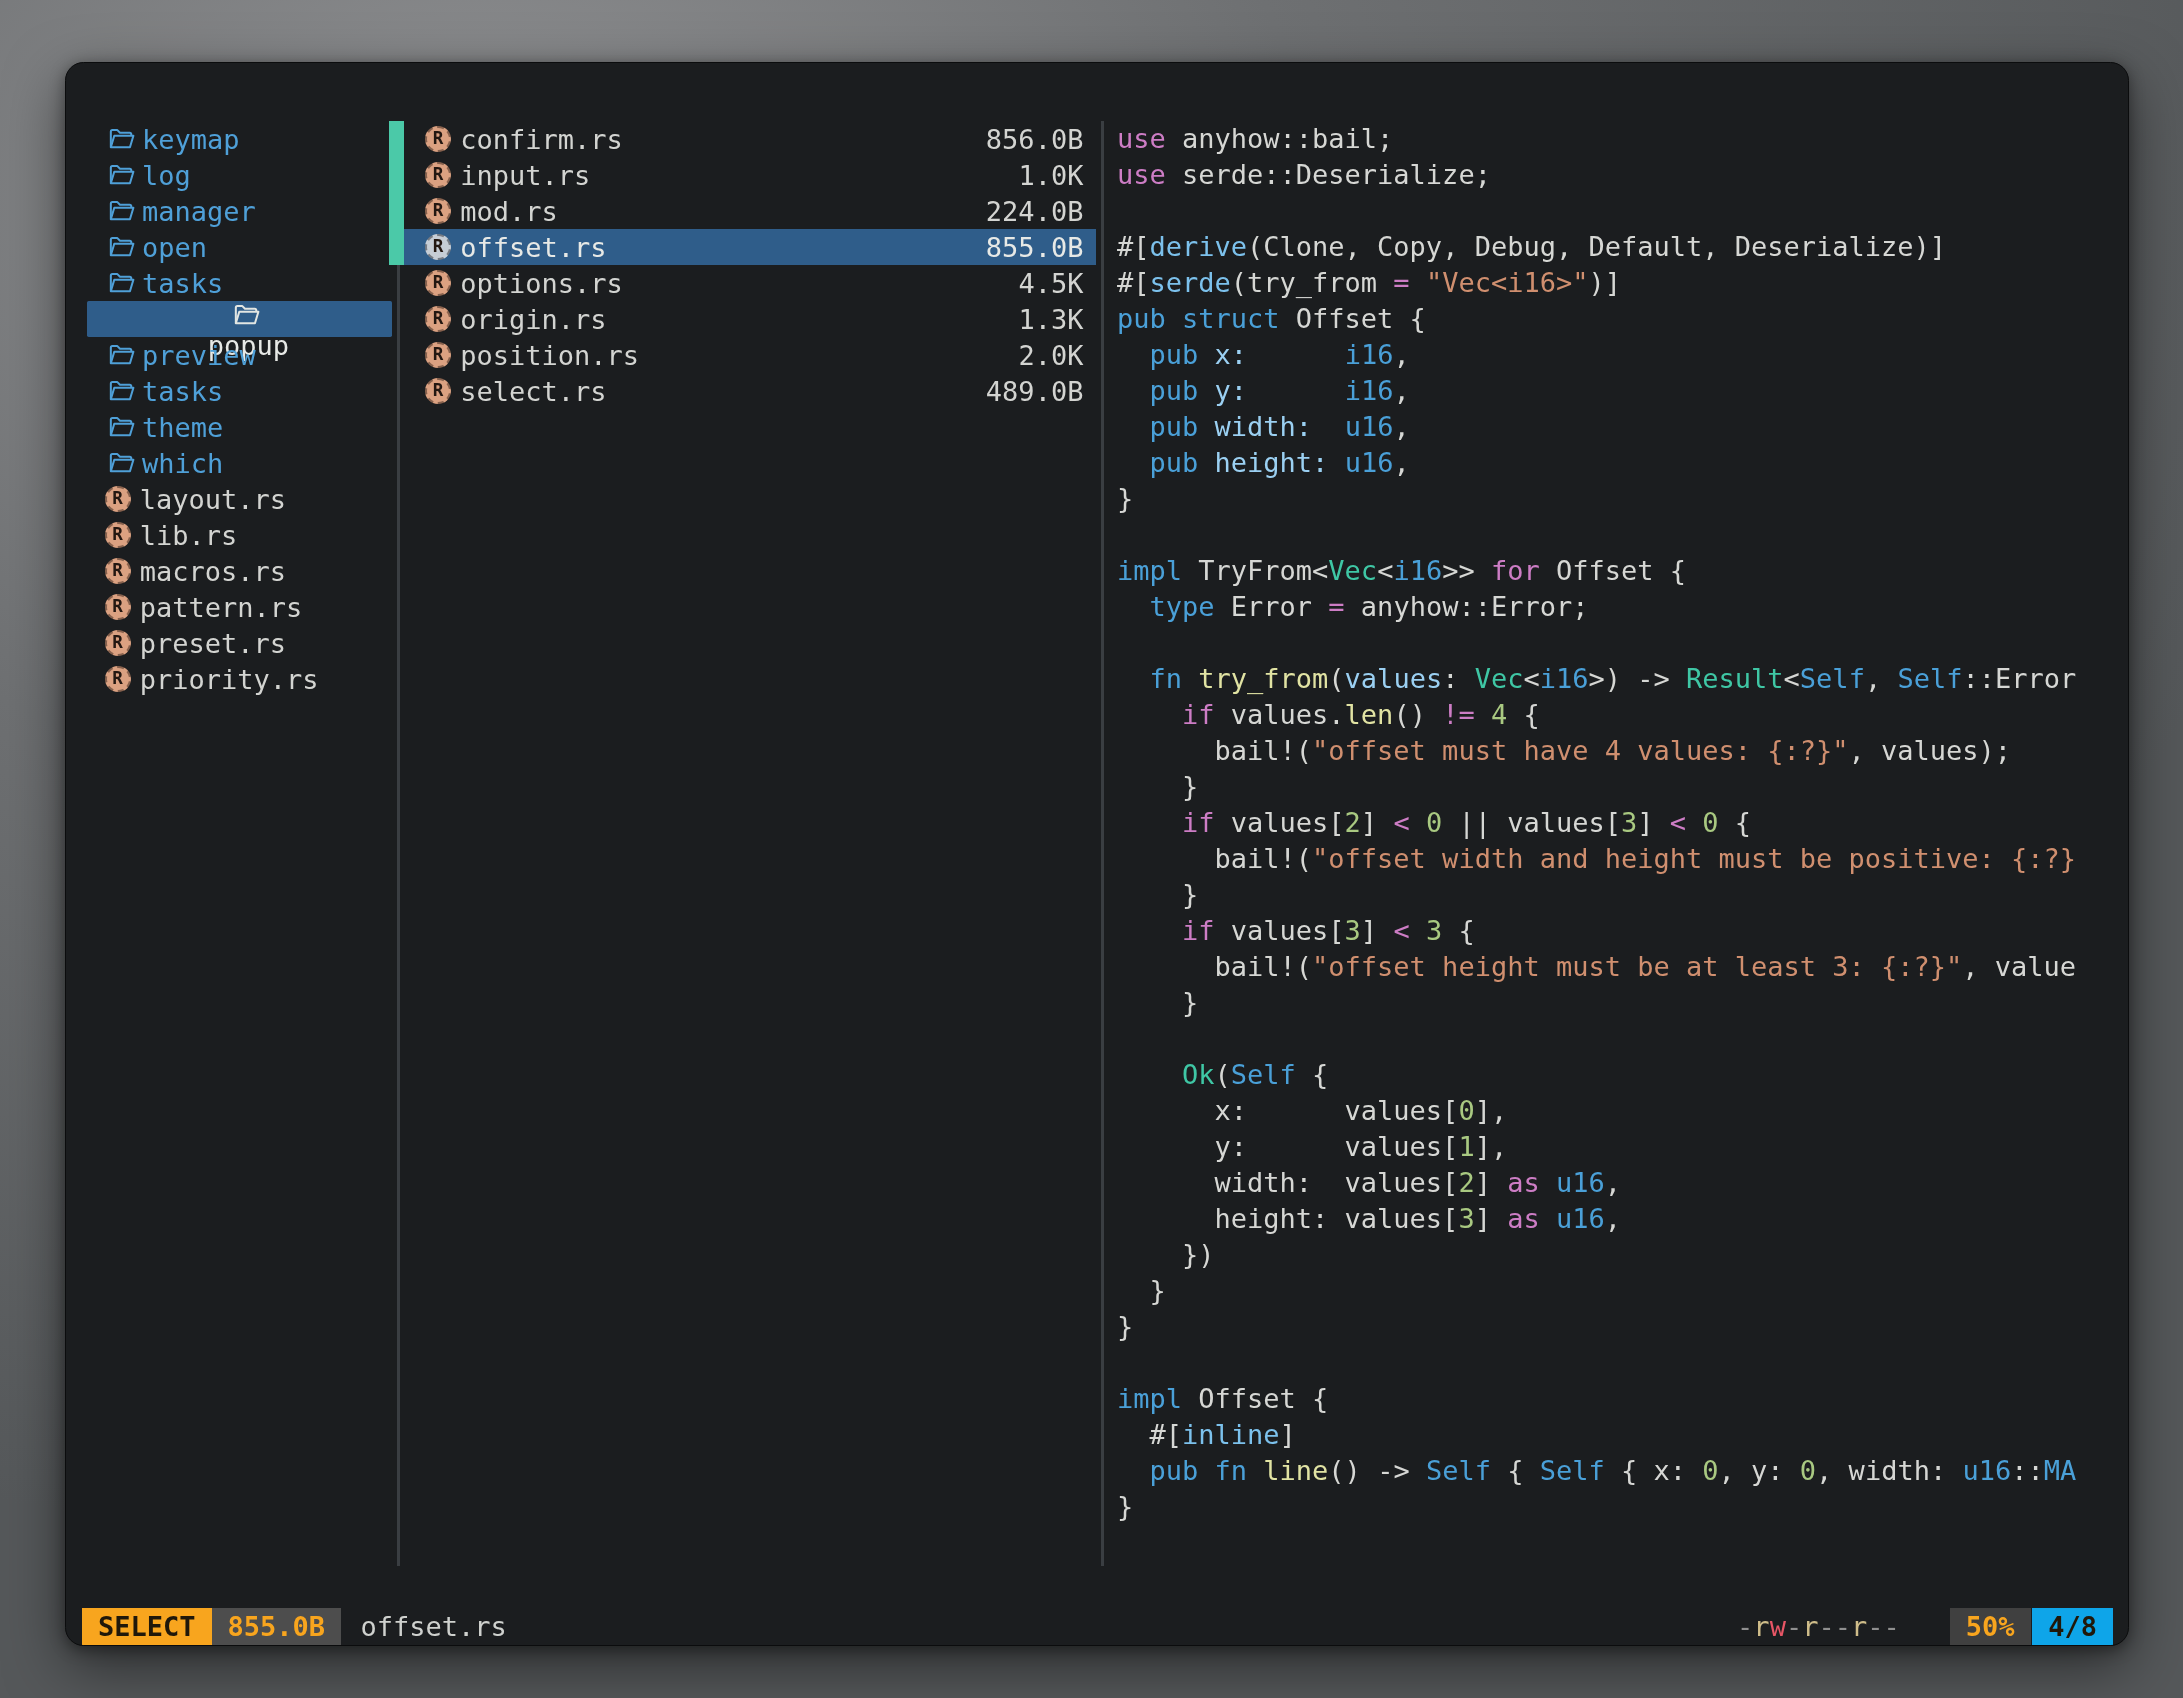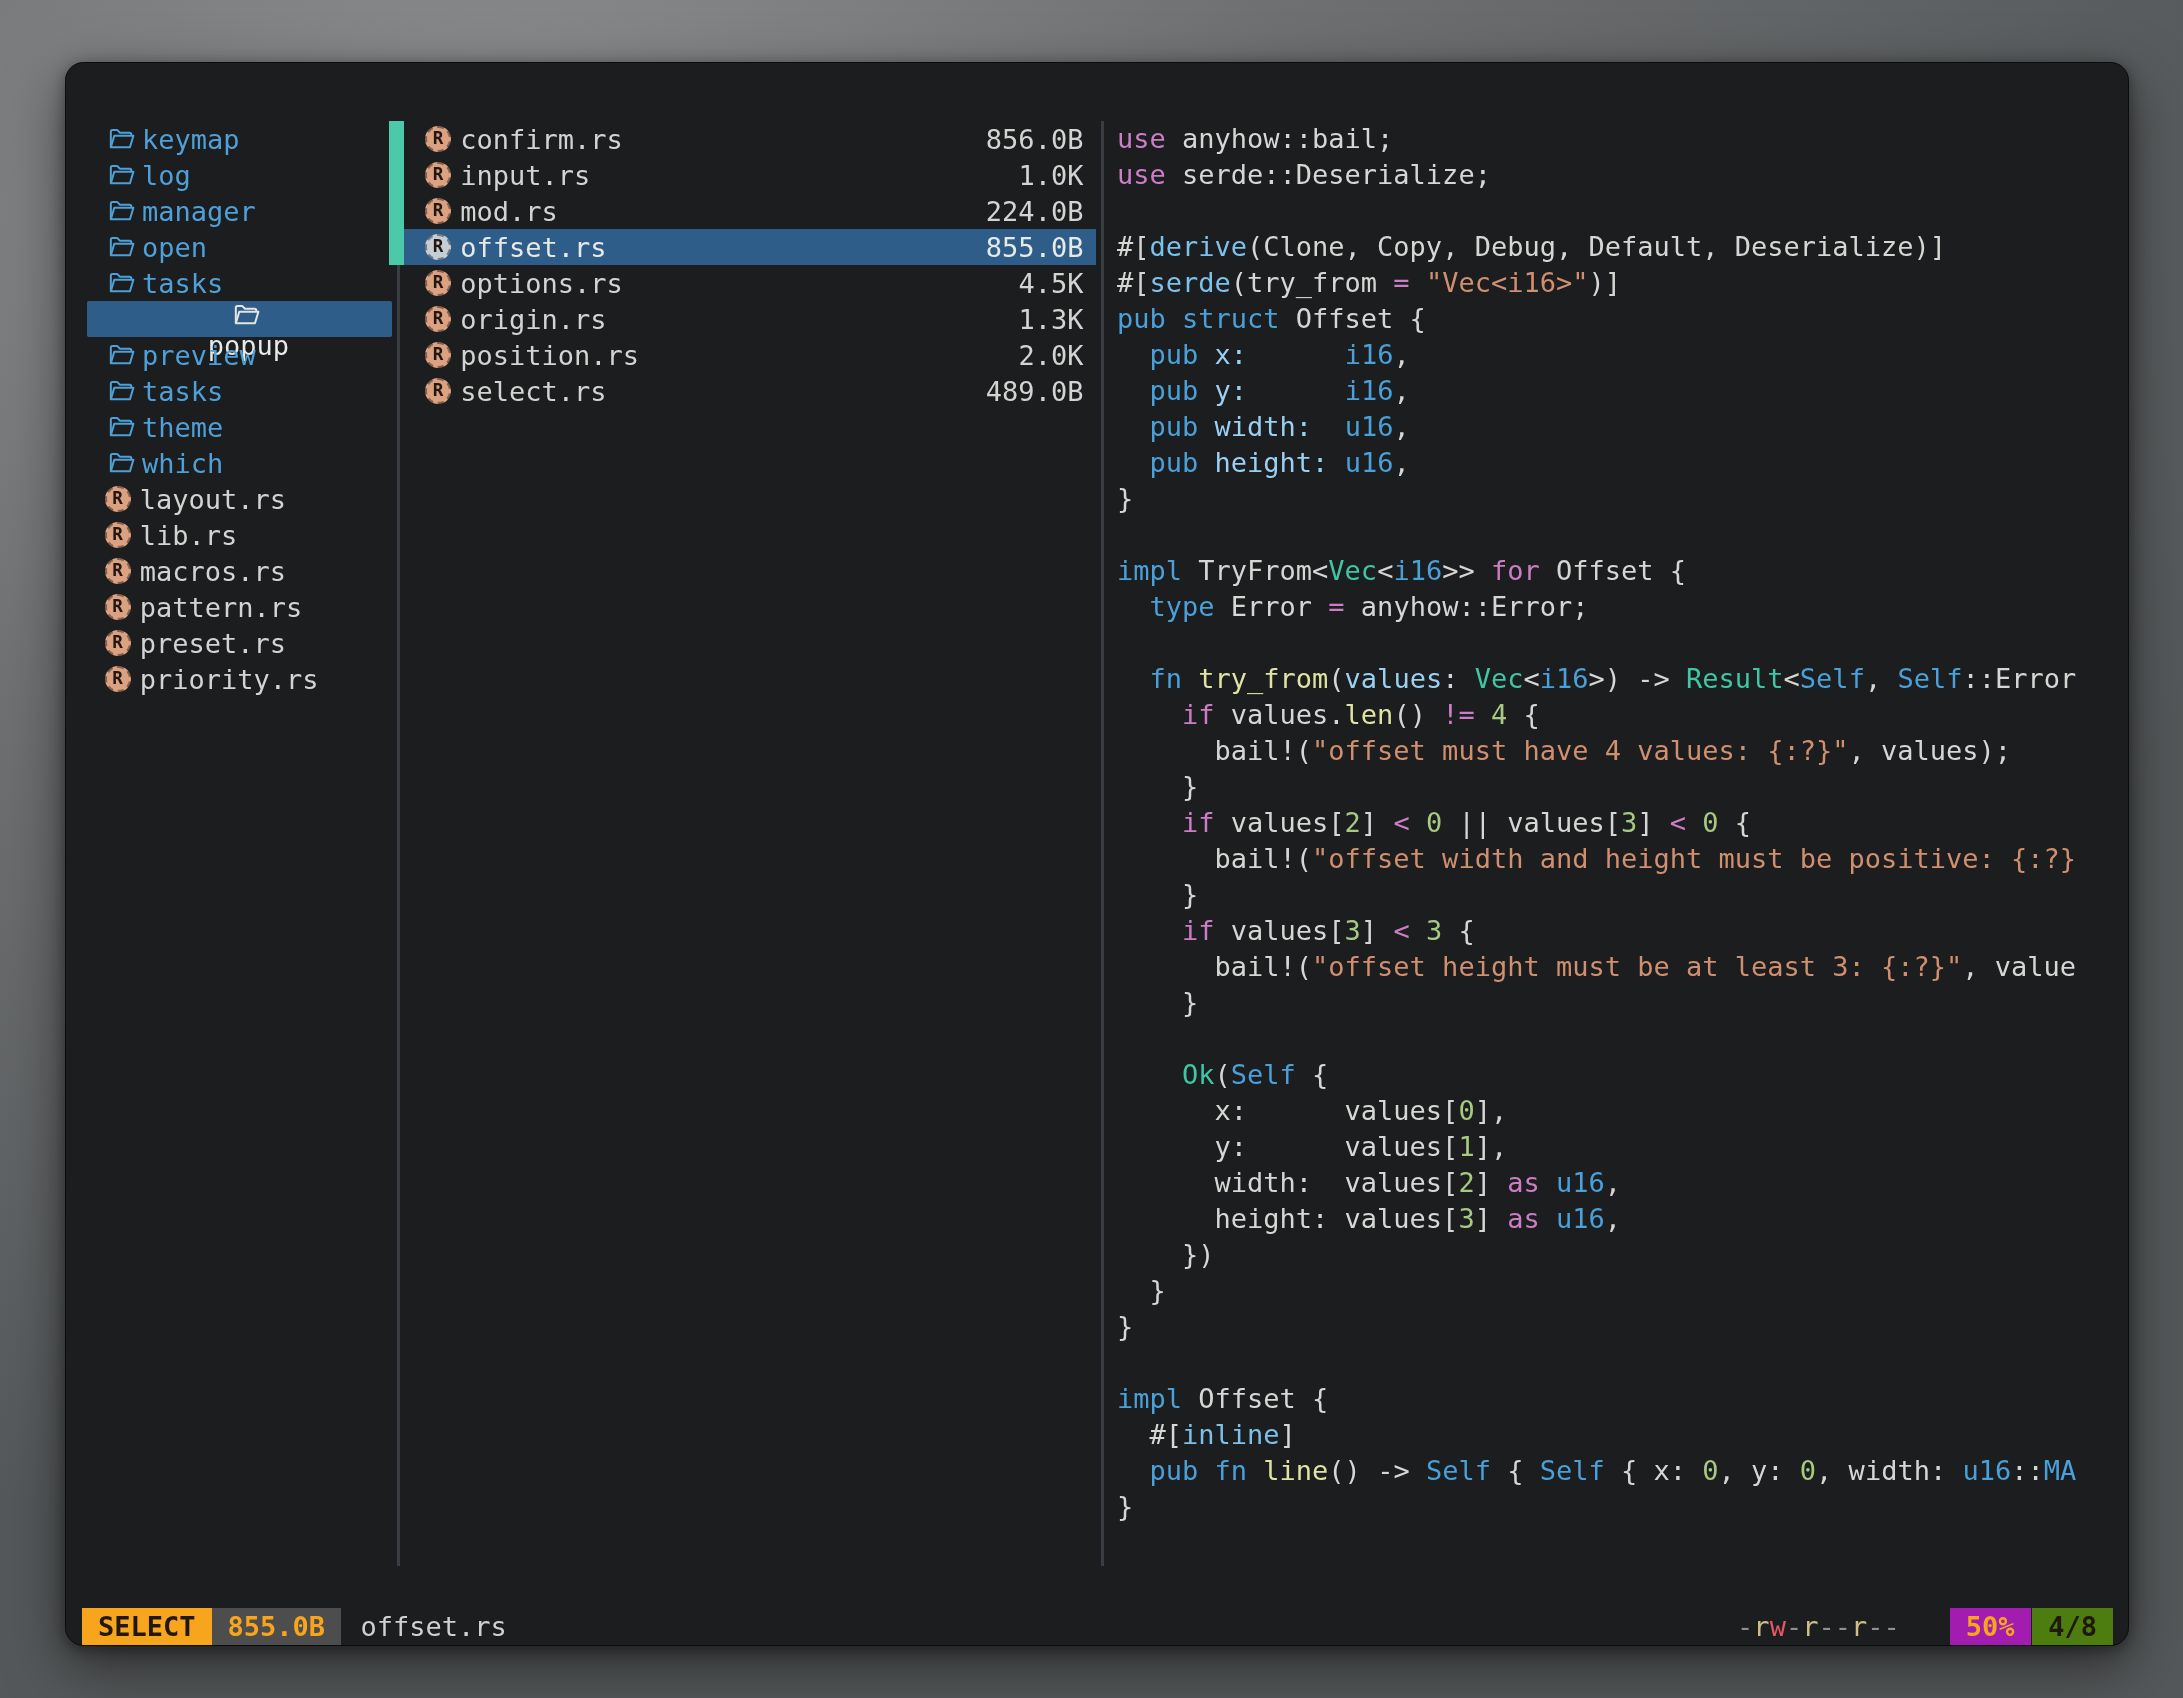--- a/index.html
+++ b/index.html
@@ -74,22 +74,22 @@
     position:absolute; left:16px; top:1509px; width:2055px; height:37px;
     display:flex; align-items:center; font-size:27px;margin-top:36px;
   }
   .sseg { height:37px; display:flex; align-items:center; white-space:pre; font-weight:bold; }
   #mode-badge   { background:#f8a51e; color:#20180a; padding:0 16px; }
   #size-badge   { background:#4d4d4d; color:#f8a51e; padding:0 16px; }
   #status-file  { color:#cfd1ce; margin-left:19.3px; font-weight:normal; }
   #status-right { margin-left:auto; display:flex; align-items:center; margin-right:24px; }
   #perms { font-weight:normal; letter-spacing:0; margin-right:50px; white-space:pre; }
   .pm-dash { color:#8f8f8f; } .pm-r { color:#cfbd8a; } .pm-w { color:#e85666; }
-  #percent-badge { background:#a21caf; color:#f8a51e; padding:0 16px; margin-right:1.7px; }
-  #pos-badge     { background:#4d7c0f; color:#20180a; padding:12px 16px; }
+  #percent-badge { background:#404040; color:#f8a51e; padding:0 16px; margin-right:1.7px; }
+  #pos-badge     { background:#0ea5e9; color:#20180a; padding:12px 16px; }
 </style>
 </head>
 <body>
 
 <div id="window">
   <div id="sidebar">
       <div class="side-row folder"><svg class="ficon" viewBox="0 0 24 24" fill="none" stroke="currentColor" stroke-width="1.7" stroke-linejoin="round">
           <path d="M2.6 18.8 V5.6 Q2.6 4.3 3.9 4.3 H8.1 L10.3 6.5 H18.5 Q19.8 6.5 19.8 7.8 V9"></path>
           <path d="M2.6 18.8 L5.5 9 H21.6 L18.7 18.8 Z"></path>
         </svg><span>keymap</span></div>

